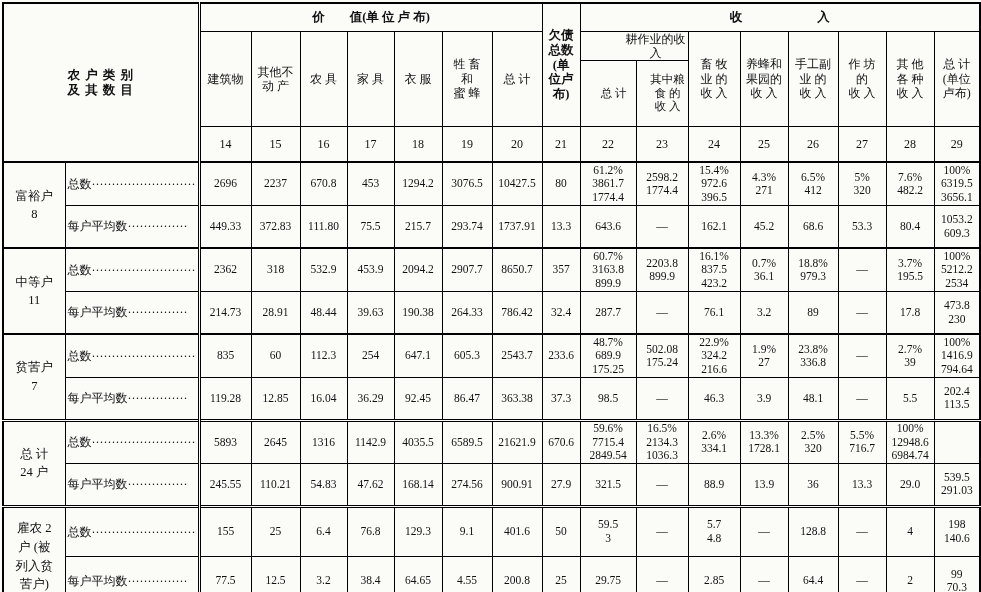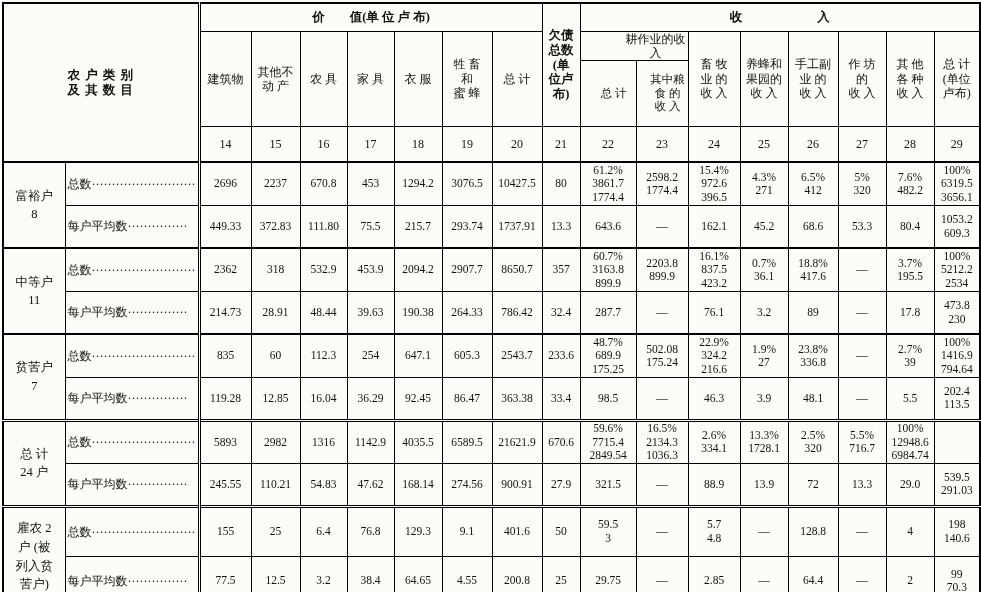--- a/index.html
+++ b/index.html
@@ -202,21 +202,21 @@
 3163.8
 899.9</td>
           <td class="val">2203.8
 899.9</td>
           <td class="val">16.1%
 837.5
 423.2</td>
           <td class="val">0.7%
 36.1</td>
           <td class="val">18.8%
-417.6</td>
+979.3</td>
           <td class="val">—</td>
           <td class="val">3.7%
 195.5</td>
           <td class="val">100%
 5212.2
 2534</td>
         </tr>
         <tr class="body-row">
           <td class="rowlabel">每户平均数···············</td>
           <td class="val dbl">214.73</td>
@@ -270,37 +270,37 @@
         </tr>
         <tr class="body-row">
           <td class="rowlabel">每户平均数···············</td>
           <td class="val dbl">119.28</td>
           <td class="val">12.85</td>
           <td class="val">16.04</td>
           <td class="val">36.29</td>
           <td class="val">92.45</td>
           <td class="val">86.47</td>
           <td class="val">363.38</td>
-          <td class="val">33.4</td>
+          <td class="val">37.3</td>
           <td class="val">98.5</td>
           <td class="val">—</td>
           <td class="val">46.3</td>
           <td class="val">3.9</td>
           <td class="val">48.1</td>
           <td class="val">—</td>
           <td class="val">5.5</td>
           <td class="val">202.4
 113.5</td>
         </tr>
         <tr class="body-row group-start heavy">
           <td rowspan="2" class="cat">总  计
 24 户</td>
           <td class="rowlabel">总数··························</td>
           <td class="val dbl">5893</td>
-          <td class="val">2982</td>
+          <td class="val">2645</td>
           <td class="val">1316</td>
           <td class="val">1142.9</td>
           <td class="val">4035.5</td>
           <td class="val">6589.5</td>
           <td class="val">21621.9</td>
           <td class="val">670.6</td>
           <td class="val">59.6%
 7715.4
 2849.54</td>
           <td class="val">16.5%
@@ -326,21 +326,21 @@
           <td class="val">54.83</td>
           <td class="val">47.62</td>
           <td class="val">168.14</td>
           <td class="val">274.56</td>
           <td class="val">900.91</td>
           <td class="val">27.9</td>
           <td class="val">321.5</td>
           <td class="val">—</td>
           <td class="val">88.9</td>
           <td class="val">13.9</td>
-          <td class="val">72</td>
+          <td class="val">36</td>
           <td class="val">13.3</td>
           <td class="val">29.0</td>
           <td class="val">539.5
 291.03</td>
         </tr>
         <tr class="body-row group-start heavy tall">
           <td rowspan="2" class="cat">雇农 2
 户 (被
 列入贫
 苦户)</td>

